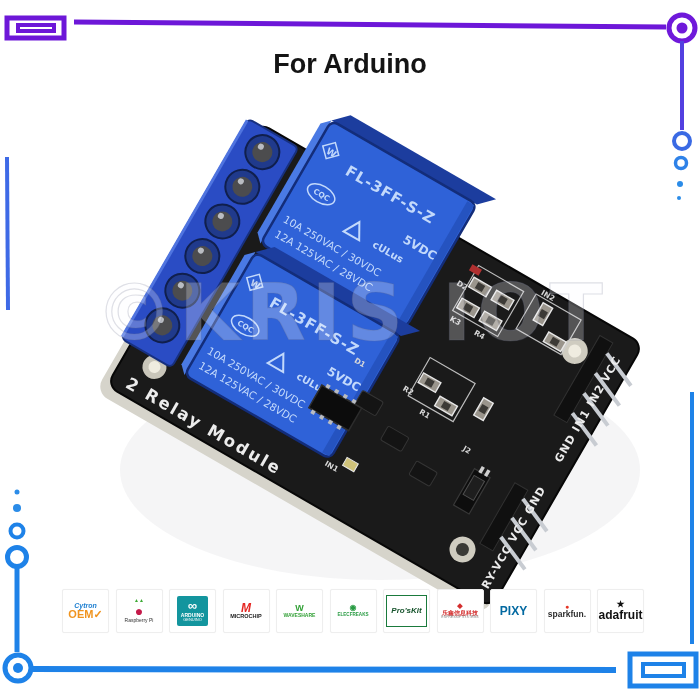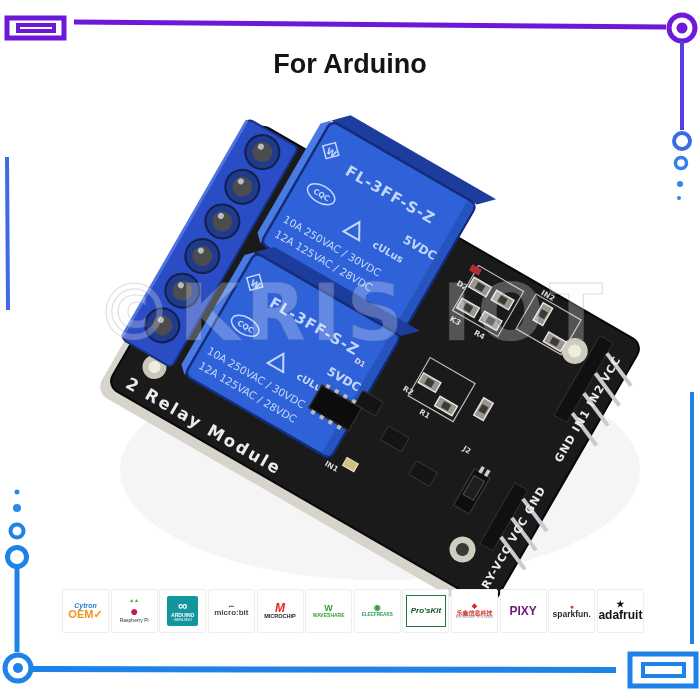--- a/index.html
+++ b/index.html
@@ -322,27 +322,20 @@
   </div>
 
   <div class="logo-card">
     <div class="logo-badge" style="background: rgb(19, 149, 158); padding: 3px 4px; border-radius: 2px;">
       <div class="logo-glyph" style="color: rgb(255, 255, 255); font-size: 13px;">∞</div>
       <div class="logo-main" style="color: rgb(255, 255, 255); font-size: 5px;">ARDUINO</div>
       <div class="logo-sub" style="color: rgb(255, 255, 255); font-size: 4px;">GENUINO</div>
     </div>
   </div>
 
-  <div class="logo-card">
-    <div class="logo-badge">
-      <div class="logo-glyph" style="color: rgb(51, 51, 51); font-size: 5px;">▪▪▪</div>
-      <div class="logo-main" style="color: rgb(74, 74, 74); font-size: 8px;">micro:bit</div>
-      <div class="logo-sub" style="font-size: 5px;"></div>
-    </div>
-  </div>
 
   <div class="logo-card">
     <div class="logo-badge">
       <div class="logo-glyph" style="color: rgb(229, 37, 33); font-size: 12px; font-style: italic;">M</div>
       <div class="logo-main" style="color: rgb(26, 26, 26); font-size: 5.5px;">MICROCHIP</div>
       <div class="logo-sub" style="font-size: 5px;"></div>
     </div>
   </div>
 
   <div class="logo-card">
@@ -373,21 +366,21 @@
     <div class="logo-badge">
       <div class="logo-glyph" style="color: rgb(212, 46, 46); font-size: 7px;">◆</div>
       <div class="logo-main" style="color: rgb(212, 46, 46); font-size: 6px;">乐鑫信息科技</div>
       <div class="logo-sub" style="color: rgb(136, 136, 136); font-size: 3.5px;">ESPRESSIF SYSTEMS</div>
     </div>
   </div>
 
   <div class="logo-card">
     <div class="logo-badge">
       <div class="logo-glyph" style="font-size: 8px;"></div>
-      <div class="logo-main" style="color: #701a75; font-size: 12px;">PIXY</div>
+      <div class="logo-main" style="color: #0369a1; font-size: 12px;">PIXY</div>
       <div class="logo-sub" style="font-size: 5px;"></div>
     </div>
   </div>
 
   <div class="logo-card">
     <div class="logo-badge">
       <div class="logo-glyph" style="color: rgb(229, 53, 37); font-size: 7px;">●</div>
       <div class="logo-main" style="color: rgb(46, 46, 46); font-size: 8.5px;">sparkfun.</div>
       <div class="logo-sub" style="font-size: 5px;"></div>
     </div>

